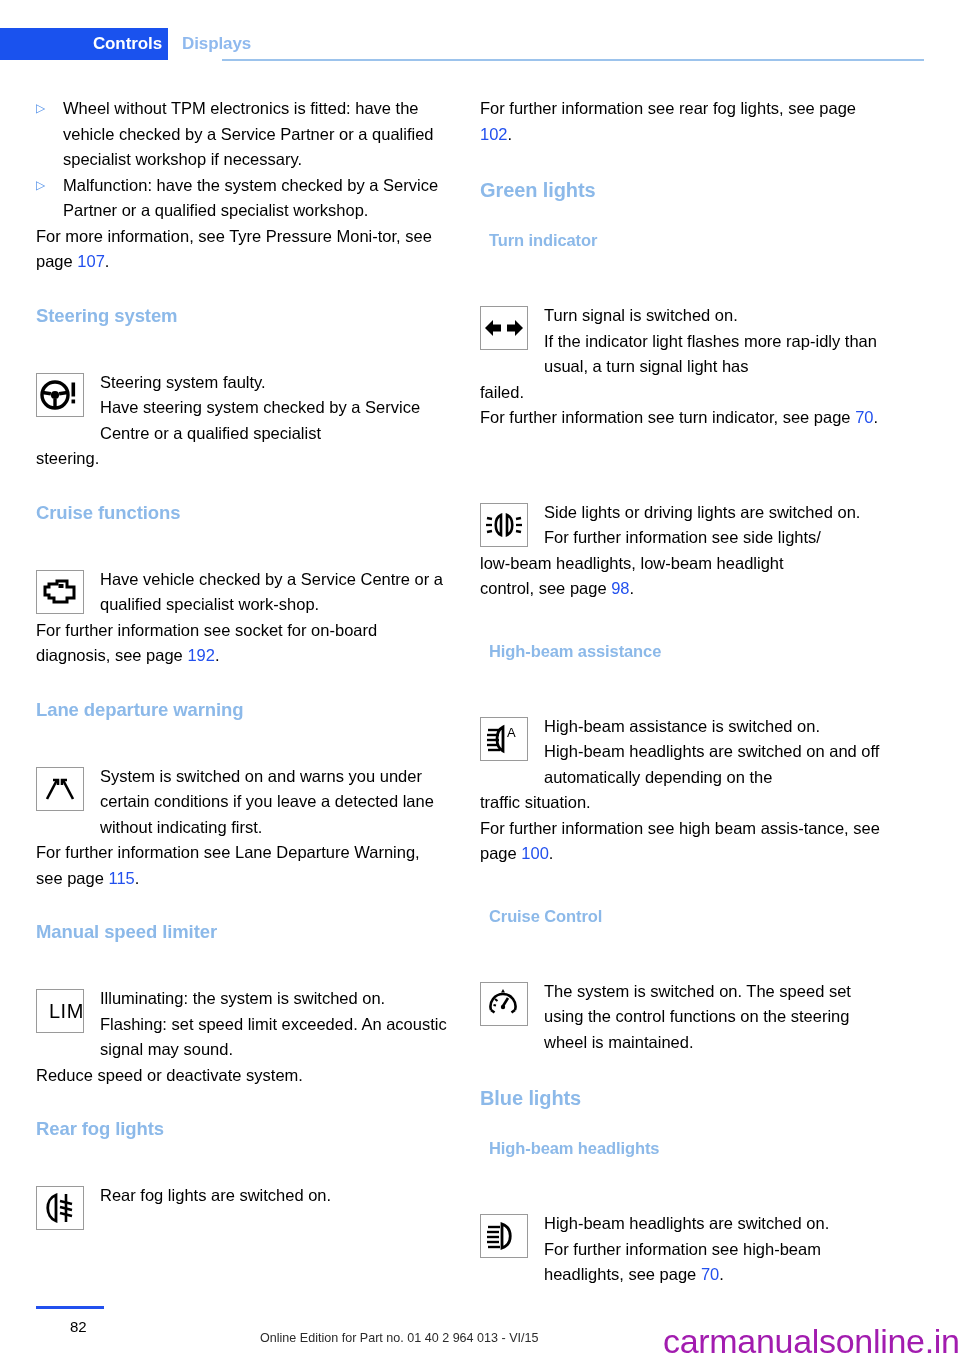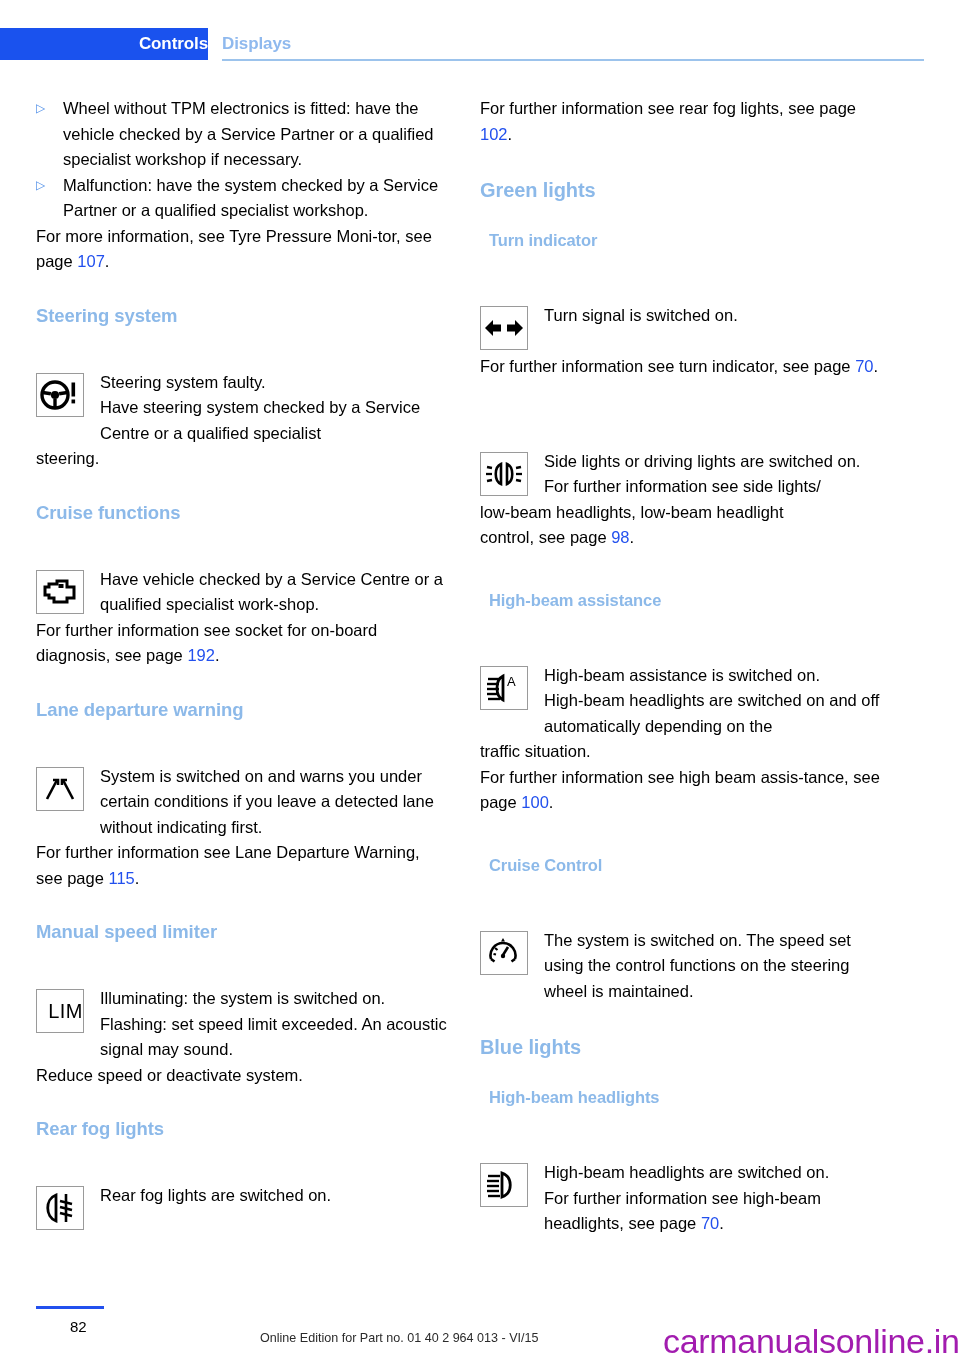--- a/index.html
+++ b/index.html
@@ -34,22 +34,22 @@
     align-items: stretch;
   }
   .tab-active {
     background: #1A52EE;
     color: #ffffff;
     font-weight: bold;
     font-size: 17px;
     display: flex;
     align-items: center;
     justify-content: flex-end;
-    padding: 0 0 0 0;
-    width: 208px;
+    padding: 0 6px 0 0;
+    width: 168px;
     box-sizing: border-box;
     letter-spacing: -0.1px;
   }
   .tab-inactive {
     color: #8FB9EE;
     font-weight: bold;
     font-size: 17px;
     display: flex;
     align-items: center;
     padding: 0 0 0 14px;
@@ -279,21 +279,21 @@
         <div class="ind">System is switched on and warns you under certain conditions if you leave a detected lane without indicating first.</div>
       </div>
     </div>
     <p class="body"><span>For further information see Lane Departure Warning, see page </span><span class="link">115</span><span>.</span></p>
 
     <div class="sp28"></div>
 
     <h2 class="sec">Manual speed limiter</h2>
     <div class="sp6"></div>
     <div class="icon-block">
-      <div class="icon-box" style="display:flex;align-items:center;justify-content:flex-end;font-size:20px;letter-spacing:0.5px;">
+      <div class="icon-box" style="display:flex;align-items:center;justify-content:flex-start;font-size:20px;letter-spacing:0.5px;padding-left:12px;">
         <span>LIM</span>
       </div>
       <div class="iflow">
         <div class="ind">Illuminating: the system is switched on.</div>
         <div class="ind">Flashing: set speed limit exceeded. An acoustic signal may sound.</div>
       </div>
     </div>
     <p class="body">Reduce speed or deactivate system.</p>
 
     <div class="sp28"></div>
@@ -331,20 +331,21 @@
     <div class="sp6"></div>
     <div class="icon-block">
       <div class="icon-box">
         <svg width="46" height="42" viewBox="0 0 46 42">
           <path d="M4 21 L12 13 L12 17.5 L20 17.5 L20 24.5 L12 24.5 L12 29 Z" fill="#000"></path>
           <path d="M42 21 L34 13 L34 17.5 L26 17.5 L26 24.5 L34 24.5 L34 29 Z" fill="#000"></path>
         </svg>
       </div>
       <div class="iflow">
         <div class="ind">Turn signal is switched on.</div>
+        <div class="ind">If the indicator light flashes more rap‐idly than usual, a turn signal light has</div>
         <div class="full">failed.</div>
       </div>
     </div>
     <p class="body"><span>For further information see turn indicator, see page </span><span class="link">70</span><span>.</span></p>
 
     <div class="sp28"></div>
 
     <div class="sp6"></div>
     <div class="icon-block">
       <div class="icon-box">

